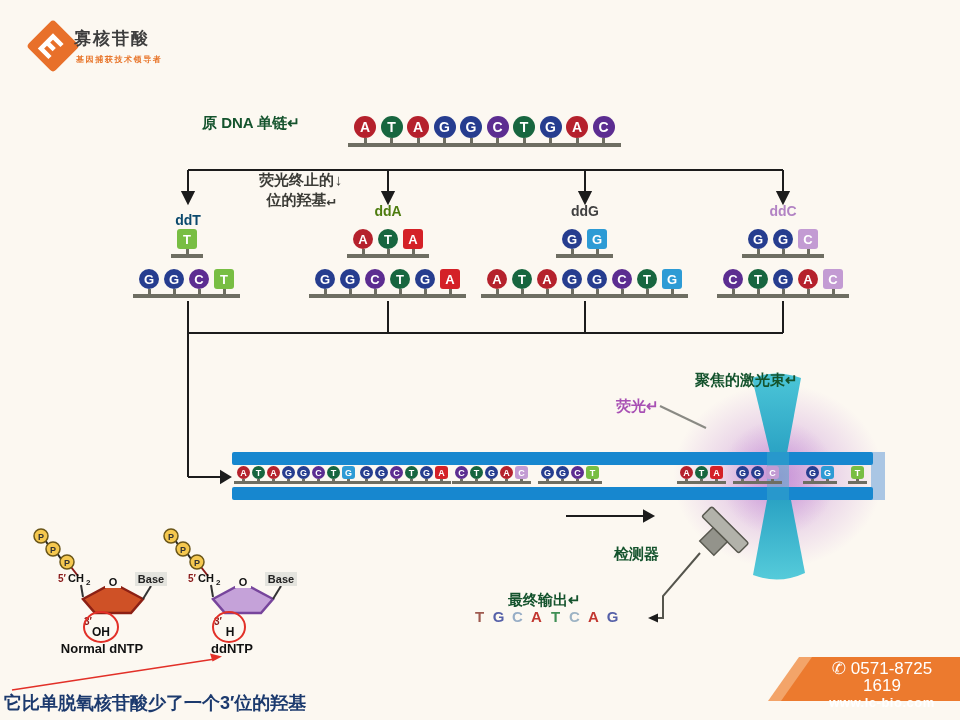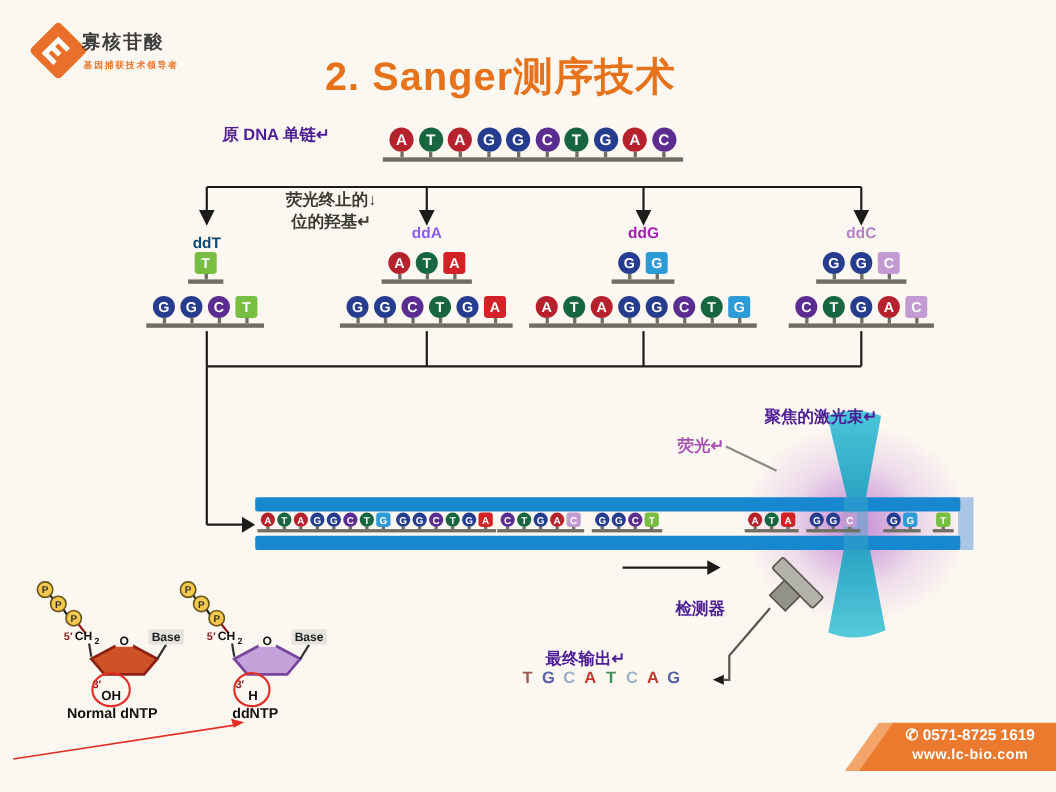--- a/index.html
+++ b/index.html
@@ -1,45 +1,45 @@
 <!DOCTYPE html>
 <html><head>
 <meta charset="utf-8">
 <style>
   html,body{margin:0;padding:0;background:#888;}
   .slide{position:relative;width:960px;height:720px;background:#fcf8f1;
          font-family:"Liberation Sans",sans-serif;overflow:hidden;margin:0 auto;}
   svg.overlay{position:absolute;left:0;top:0;}
-  .lbl{position:absolute;color:#4c1d95;font-size:15px;font-weight:600;white-space:nowrap;line-height:19px;}
+  .lbl{position:absolute;color:#14532d;font-size:15px;font-weight:600;white-space:nowrap;line-height:19px;}
   .title{position:absolute;left:255px;top:46px;width:400px;text-align:center;
          font-size:36px;font-weight:bold;color:#e6731c;letter-spacing:1px;}
   .logo-name{position:absolute;left:74px;top:27px;font-size:17px;font-weight:bold;
              color:#3e3e3e;letter-spacing:2px;}
   .logo-tag{position:absolute;left:76px;top:54px;font-size:8px;font-weight:bold;
             color:#e8762c;letter-spacing:1.6px;}
   .seq-row{position:absolute;display:flex;align-items:flex-end;padding:0 6px;}
   .seq-row::after{content:"";position:absolute;left:0;right:0;bottom:-4px;height:4px;background:#6e6e62;}
   .lolli{display:flex;flex-direction:column;align-items:center;}
   .stem{width:3px;background:#6e6e62;}
   .ball{display:flex;align-items:center;justify-content:center;color:#fff;
         font-weight:bold;border-radius:50%;box-sizing:border-box;}
   .sq{border-radius:3px;}
   .big{gap:4.5px;}  .big .ball{width:22px;height:22px;font-size:14px;}  .big .stem{height:5px;}
   .mid{gap:5px;}    .mid .ball{width:20px;height:20px;font-size:13px;} .mid .stem{height:5px;}
   .small{gap:2px;padding:0 3px;} .small .ball{width:13px;height:13px;font-size:9px;}
   .small .stem{height:2px;} .small::after{height:3px;bottom:-3px;}
   .branch-label{position:absolute;width:60px;text-align:center;font-size:14px;font-weight:bold;}
   .fluor-note{position:absolute;left:246px;top:172px;width:110px;text-align:center;
               color:#3b3b36;font-size:15px;font-weight:600;line-height:20px;}
-  .fluor-note span{display:block;}
+  .fluor-note span{display:block;font-family:Liberation Mono, monospace;}
   .out-row{position:absolute;left:470px;top:608px;white-space:nowrap;}
   .out-letter{display:inline-block;width:19px;text-align:center;font-weight:bold;font-size:15px;}
   .note{position:absolute;left:4px;top:691px;font-size:18px;font-weight:600;color:#1c3a6e;white-space:nowrap;}
   .contact{position:absolute;left:816px;top:660px;width:132px;text-align:center;color:#fff;line-height:17px;}
-  .contact .phone{font-size:14px;font-weight:bold;}
+  .contact .phone{font-size:17px;font-weight:normal;}
   .contact .web{font-size:13px;font-weight:bold;letter-spacing:.5px;}
   .purple{color:#a850b4;}
 </style>
 </head>
 <body>
 
 <div class="slide">
 
   <svg class="overlay" width="960" height="720" viewBox="0 0 960 720">
     <defs>
@@ -178,21 +178,20 @@
 
     <g>
       <polygon points="799,657 813,657 782,701 768,701" fill="#f3a469"></polygon>
       <polygon points="812,657 960,657 960,701 781,701" fill="#ec7a2e"></polygon>
     </g>
   </svg>
 
   <div class="logo-name">寡核苷酸</div>
   <div class="logo-tag">基因捕获技术领导者</div>
 
-  <div class="title">2. Sanger测序技术</div>
 
   <div class="lbl" style="left:202px;top:113px;">原 DNA 单链↵</div>
   <div class="seq-row big" style="left:348px;top:116px;">
       <span class="lolli">
         <span class="ball" style="background: rgb(181, 33, 44);">A</span>
         <span class="stem"></span>
       </span>
       <span class="lolli">
         <span class="ball" style="background: rgb(23, 102, 63);">T</span>
         <span class="stem"></span>
@@ -230,22 +229,22 @@
         <span class="stem"></span>
       </span>
     </div>
 
   <div class="fluor-note">
     <span>荧光终止的↓</span>
     <span>位的羟基↵</span>
   </div>
 
   <div class="branch-label" style="left: 158px; top: 212px; color: #0c4a6e;">ddT</div>
-  <div class="branch-label" style="left: 358px; top: 203px; color: #8b5cf6;">ddA</div>
-  <div class="branch-label" style="left: 555px; top: 203px; color: #a21caf;">ddG</div>
+  <div class="branch-label" style="left: 358px; top: 203px; color: #4d7c0f;">ddA</div>
+  <div class="branch-label" style="left: 555px; top: 203px; color: #404040;">ddG</div>
   <div class="branch-label" style="left: 753px; top: 203px; color: rgb(178, 131, 196);">ddC</div>
 
   <div class="seq-row mid" style="left:171px;top:229px;">
       <span class="lolli">
         <span class="ball sq" style="background: rgb(120, 190, 67);">T</span>
         <span class="stem"></span>
       </span>
     </div>
   <div class="seq-row mid" style="left:347px;top:229px;">
       <span class="lolli">
@@ -529,22 +528,23 @@
       </span>
     </div>
   <div class="seq-row small" style="left:848px;top:466px;">
       <span class="lolli">
         <span class="ball sq" style="background: rgb(120, 190, 67);">T</span>
         <span class="stem"></span>
       </span>
     </div>
 
   <div class="lbl" style="left:614px;top:544px;">检测器</div>
-  <div class="lbl" style="left:496px;top:590px;">最终输出↵</div>
+  <div class="lbl" style="left:508px;top:590px;">最终输出↵</div>
   <div class="out-row"><span class="out-letter" style="color: rgb(158, 90, 80);">T</span><span class="out-letter" style="color: rgb(85, 96, 168);">G</span><span class="out-letter" style="color: rgb(152, 174, 198);">C</span><span class="out-letter" style="color: rgb(194, 55, 48);">A</span><span class="out-letter" style="color: rgb(63, 143, 85);">T</span><span class="out-letter" style="color: rgb(157, 179, 196);">C</span><span class="out-letter" style="color: rgb(194, 55, 48);">A</span><span class="out-letter" style="color: rgb(85, 96, 168);">G</span></div>
 
+  <div class="note">它比单脱氧核苷酸少了一个3′位的羟基</div>
 
   <div class="contact">
     <div class="phone">✆ 0571-8725 1619</div>
     <div class="web">www.lc-bio.com</div>
   </div>
 
 </div>
 
 </body></html>

